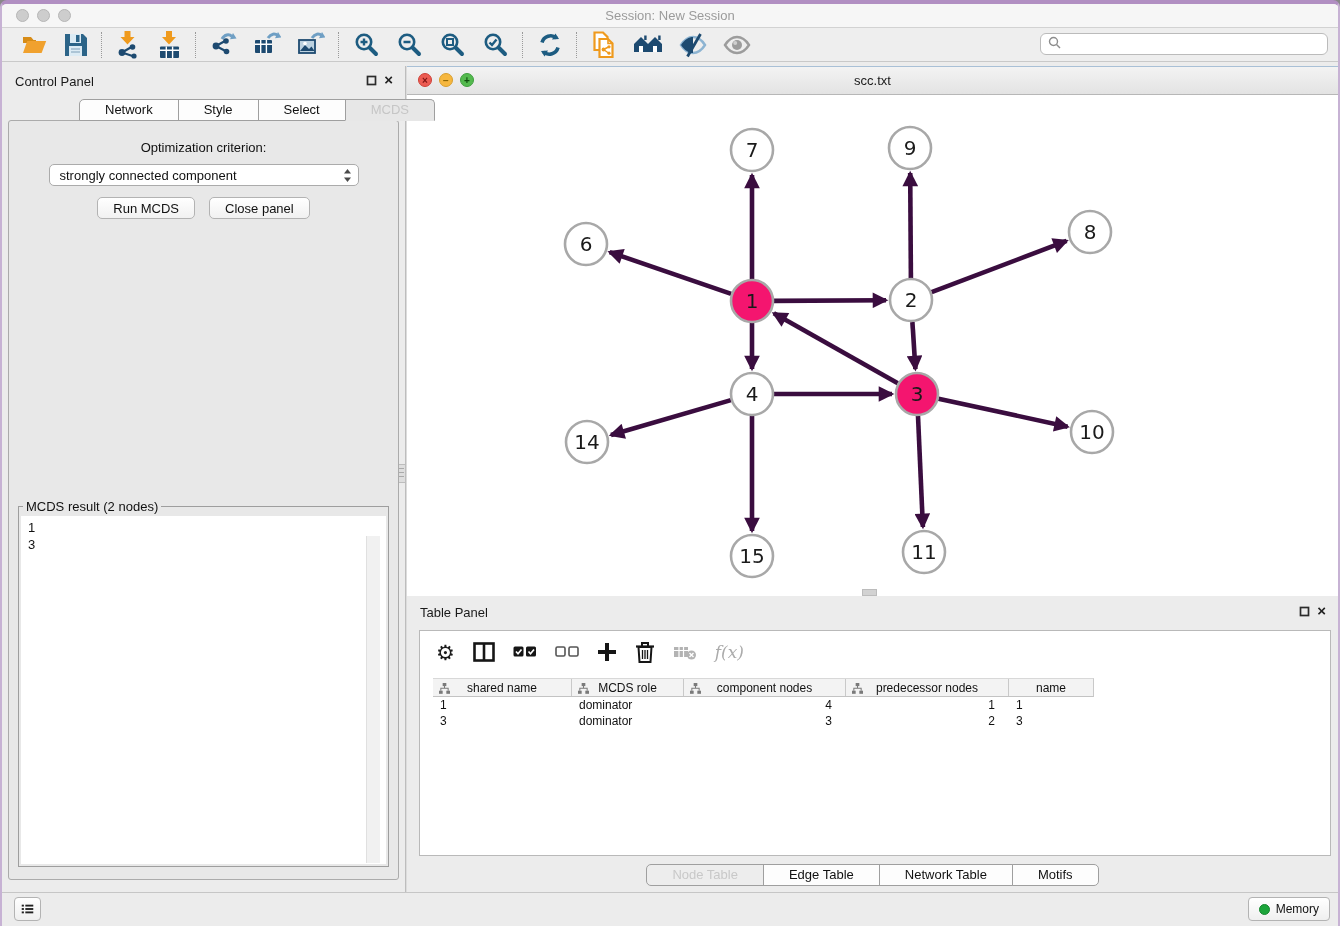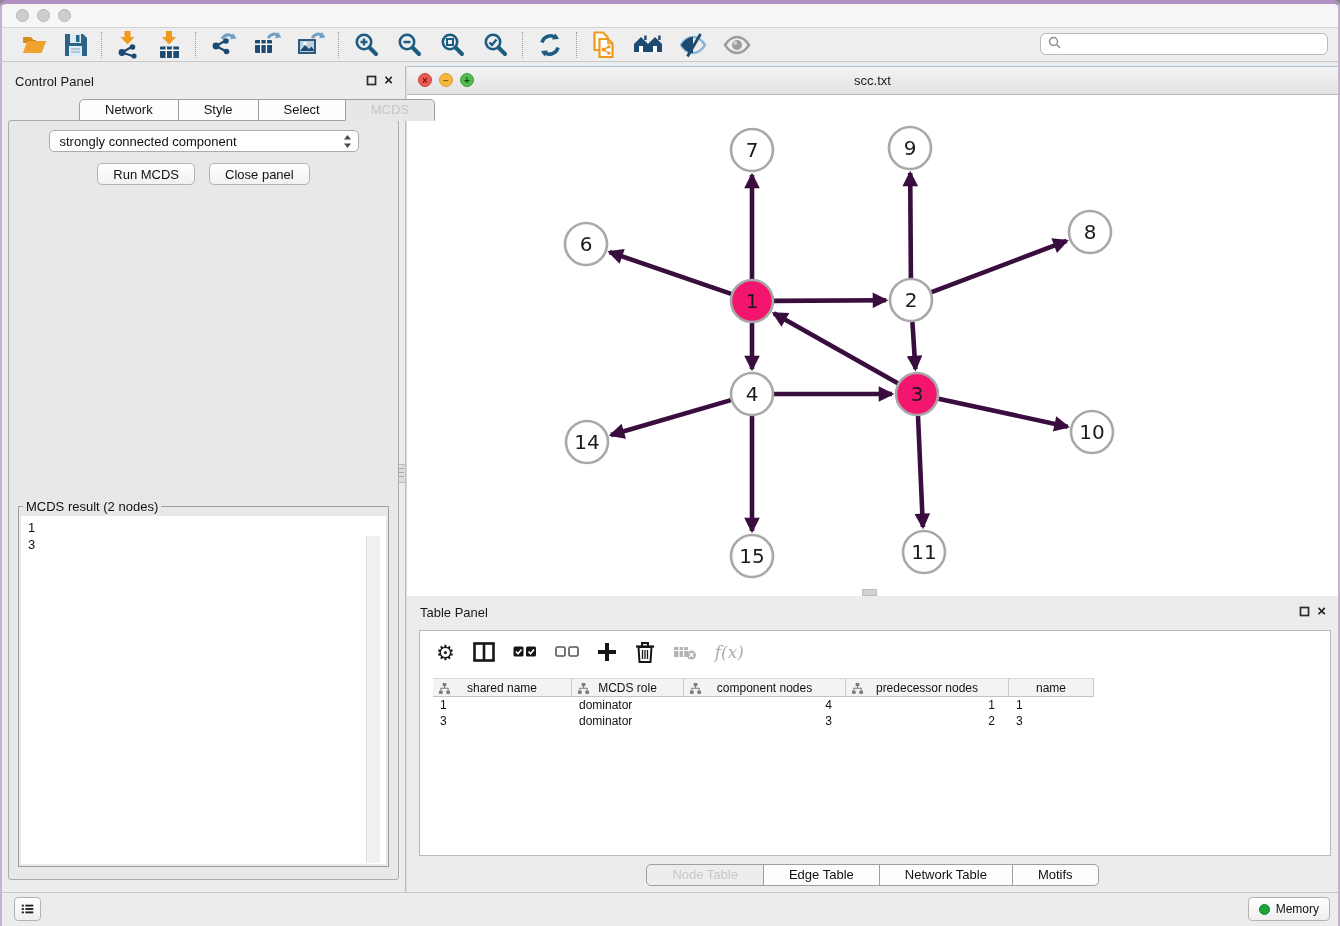--- a/index.html
+++ b/index.html
@@ -87,20 +87,21 @@
 <body>
 
 <div class="window">
 
   <div class="titlebar">
     <div class="tl-group">
       <span class="tl"></span>
       <span class="tl"></span>
       <span class="tl"></span>
     </div>
+    <div class="win-title">Session: New Session</div>
   </div>
 
   <div class="toolbar">
     <div id="toolbar-groups">
         <span class="toolbar-group">
           <button class="tool-btn">
             <svg width="27" height="23" viewBox="0 0 27 23">
               <path fill="#d78c17" d="M2 4h8l2.5 3H15v3H2z"></path>
               <path fill="#f0a12e" d="M2 20L6.2 8h19l-4.6 12z"></path>
             </svg>
@@ -268,20 +269,21 @@
         </span>
       <span class="panel-close" style="right:12px;">×</span>
     </div>
     <div class="cp-tabs" id="cp-tabs">
         <div class="tab">Network</div>
         <div class="tab">Style</div>
         <div class="tab">Select</div>
         <div class="tab selected">MCDS</div>
       </div>
     <div class="cp-body">
+      <div class="opt-label">Optimization criterion:</div>
       <div class="dropdown">
         <span>strongly connected component</span>
         <span class="chev" id="dd-chev">
             <svg width="9" height="15" viewBox="0 0 9 15">
               <path d="M4.5 1L8 5.4H1z" fill="#4a4a4a"></path>
               <path d="M4.5 14L8 9.6H1z" fill="#4a4a4a"></path>
             </svg>
           </span>
       </div>
       <div class="btn-row">

